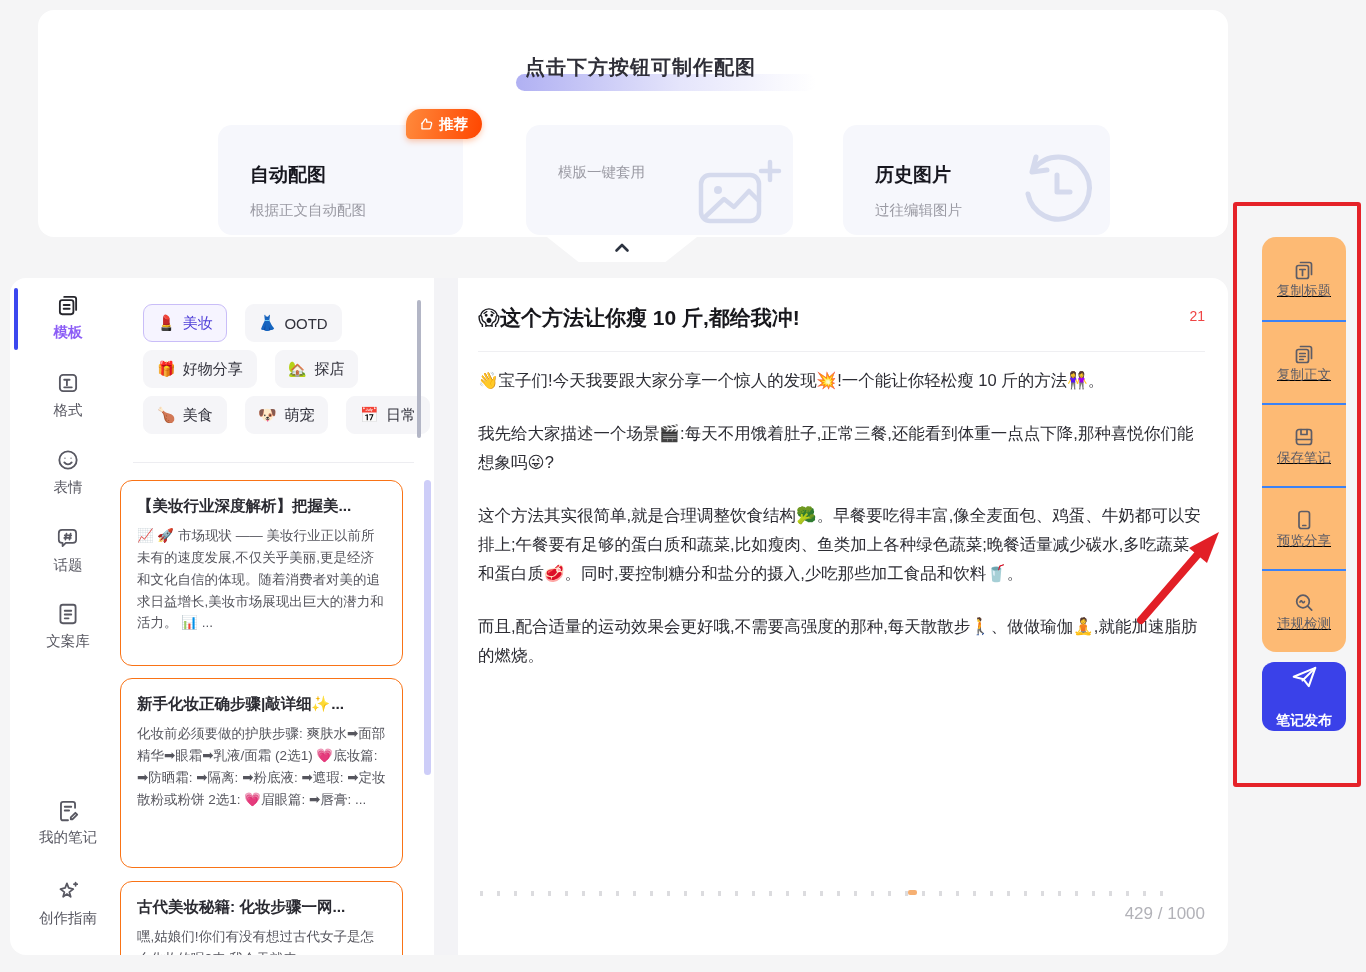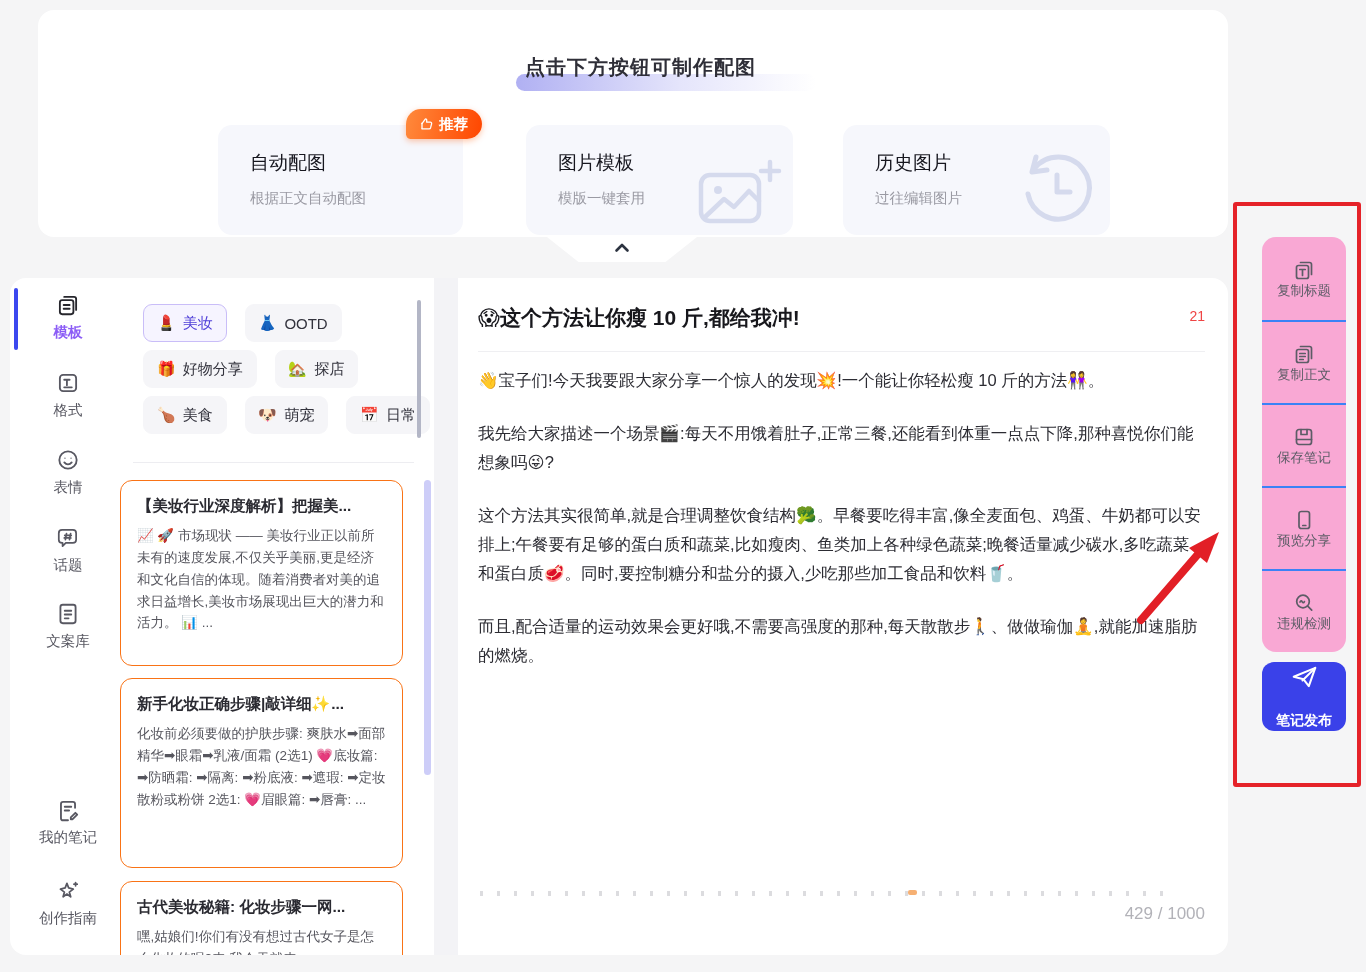--- a/index.html
+++ b/index.html
@@ -4,21 +4,21 @@
 <style>
   html,body{margin:0;padding:0;background:#f5f5f6;font-family:"Liberation Sans","DejaVu Sans",sans-serif;}
   .stage{position:relative;width:1366px;height:972px;overflow:hidden;background:#f5f5f6;}
 
   
   .top-card{position:absolute;left:38px;top:10px;width:1190px;height:227px;background:#fff;border-radius:16px;}
   .hdr-text{position:absolute;left:487px;top:44px;font-size:20px;font-weight:700;color:#2f2f38;z-index:2;letter-spacing:1px;}
   .hdr-underline{position:absolute;left:478px;top:64px;width:300px;height:17px;border-radius:9px;z-index:1;
     background:linear-gradient(90deg,rgba(172,172,242,.95),rgba(208,208,248,.55) 55%,rgba(255,255,255,0));}
   .feature-card{position:absolute;top:115px;height:110px;background:#f6f7fc;border-radius:14px;box-sizing:border-box;padding:25px 0 0 32px;cursor:pointer;}
-  .fc-title{font-size:19px;font-weight:400;color:#17171f;}
+  .fc-title{font-size:19px;font-weight:700;color:#17171f;margin-top:12px;}
   .fc-sub{font-size:14.5px;color:#9a9aa3;margin-top:13px;}
   .card1{left:180px;width:245px;}
   .card2{left:488px;width:267px;}
   .card3{left:805px;width:267px;}
   .badge{position:absolute;left:368px;top:99px;height:30px;display:flex;align-items:center;gap:5px;padding:0 14px;
     background:linear-gradient(100deg,#ff8a3c,#ff4600);color:#fff;font-size:14.5px;font-weight:700;
     border-radius:16px 16px 16px 5px;z-index:3;box-shadow:0 2px 6px rgba(255,90,0,.35);}
   .fc-icon{position:absolute;}
   .card2 .fc-icon{right:8px;bottom:4px;}
   .card3 .fc-icon{right:14px;bottom:6px;}
@@ -57,22 +57,22 @@
   .ed-divider{position:absolute;left:468px;top:73px;width:727px;height:1px;background:#efeff2;}
   .ed-body{position:absolute;left:468px;top:88px;width:727px;height:510px;overflow:hidden;}
   .ed-body p{margin:0 0 24px;font-size:16.5px;line-height:29px;color:#2c2c33;}
   .clipped-line{position:absolute;left:470px;top:613px;width:690px;height:5px;opacity:.5;
     background:repeating-linear-gradient(90deg,#b9b9bf 0 3px,transparent 3px 17px);}
   .clipped-emoji{position:absolute;left:898px;top:612px;width:9px;height:5px;background:#f5a25a;border-radius:2px;opacity:.85;}
   .char-count{position:absolute;right:23px;top:626px;font-size:17px;color:#b2b2b8;}
 
   
   .action-col{position:absolute;left:1262px;top:237px;width:84px;z-index:5;}
-  .act-btn{width:84px;height:83px;background:#f9a8d4;display:flex;flex-direction:column;align-items:center;justify-content:center;
-    cursor:pointer;box-sizing:border-box;}
+  .act-btn{width:84px;height:83px;background:#fdba74;display:flex;flex-direction:column;align-items:center;justify-content:center;
+    cursor:pointer;box-sizing:border-box;text-decoration:underline;}
   .act-btn + .act-btn{border-top:2px solid #3b82f6;}
   .act-btn:first-child{border-radius:14px 14px 0 0;}
   .act-btn:last-child{border-radius:0 0 14px 14px;}
   .act-label{font-size:13.5px;color:#5c5c66;}
   .publish-btn{position:absolute;left:1262px;top:662px;width:84px;height:69px;background:#3a41e9;border-radius:12px;
     display:flex;flex-direction:column;align-items:center;justify-content:center;gap:21px;cursor:pointer;z-index:5;}
   .publish-label{font-size:14px;font-weight:700;color:#fff;}
 
   
   .red-box{position:absolute;left:1233px;top:202px;width:128px;height:585px;border:4px solid #e52229;border-radius:3px;
@@ -98,21 +98,20 @@
       <span>
         <svg width="14" height="14" viewBox="0 0 14 14" fill="none" stroke="#fff" stroke-width="1.3" stroke-linejoin="round" stroke-linecap="round">
           <path d="M2 6.2v5.3"></path>
             <path d="M2 6.6l3.1-4.3c.5-.7 1.6-.3 1.6.6v2.3h3.6c.9 0 1.5.8 1.3 1.6l-1 3.9c-.2.7-.8 1.1-1.5 1.1H2"></path>
         </svg>
       </span>
       <span>推荐</span>
     </div>
 
     <div class="feature-card card2">
-      <div class="fc-title">图片模板</div>
       <div class="fc-sub">模版一键套用</div>
       <span class="fc-icon">
         <svg width="92" height="76" viewBox="0 0 92 76" fill="none" stroke="#d5daed" stroke-width="4.5" stroke-linecap="round" stroke-linejoin="round">
           <rect x="8" y="20" width="58" height="46" rx="9"></rect>
           <circle cx="25" cy="35" r="4" fill="#d5daed" stroke="none"></circle>
           <polyline points="12,62 31,44 41,52 56,36 66,46"></polyline>
           <path d="M77 7v18 M68 16h18"></path>
         </svg>
       </span>
     </div>

